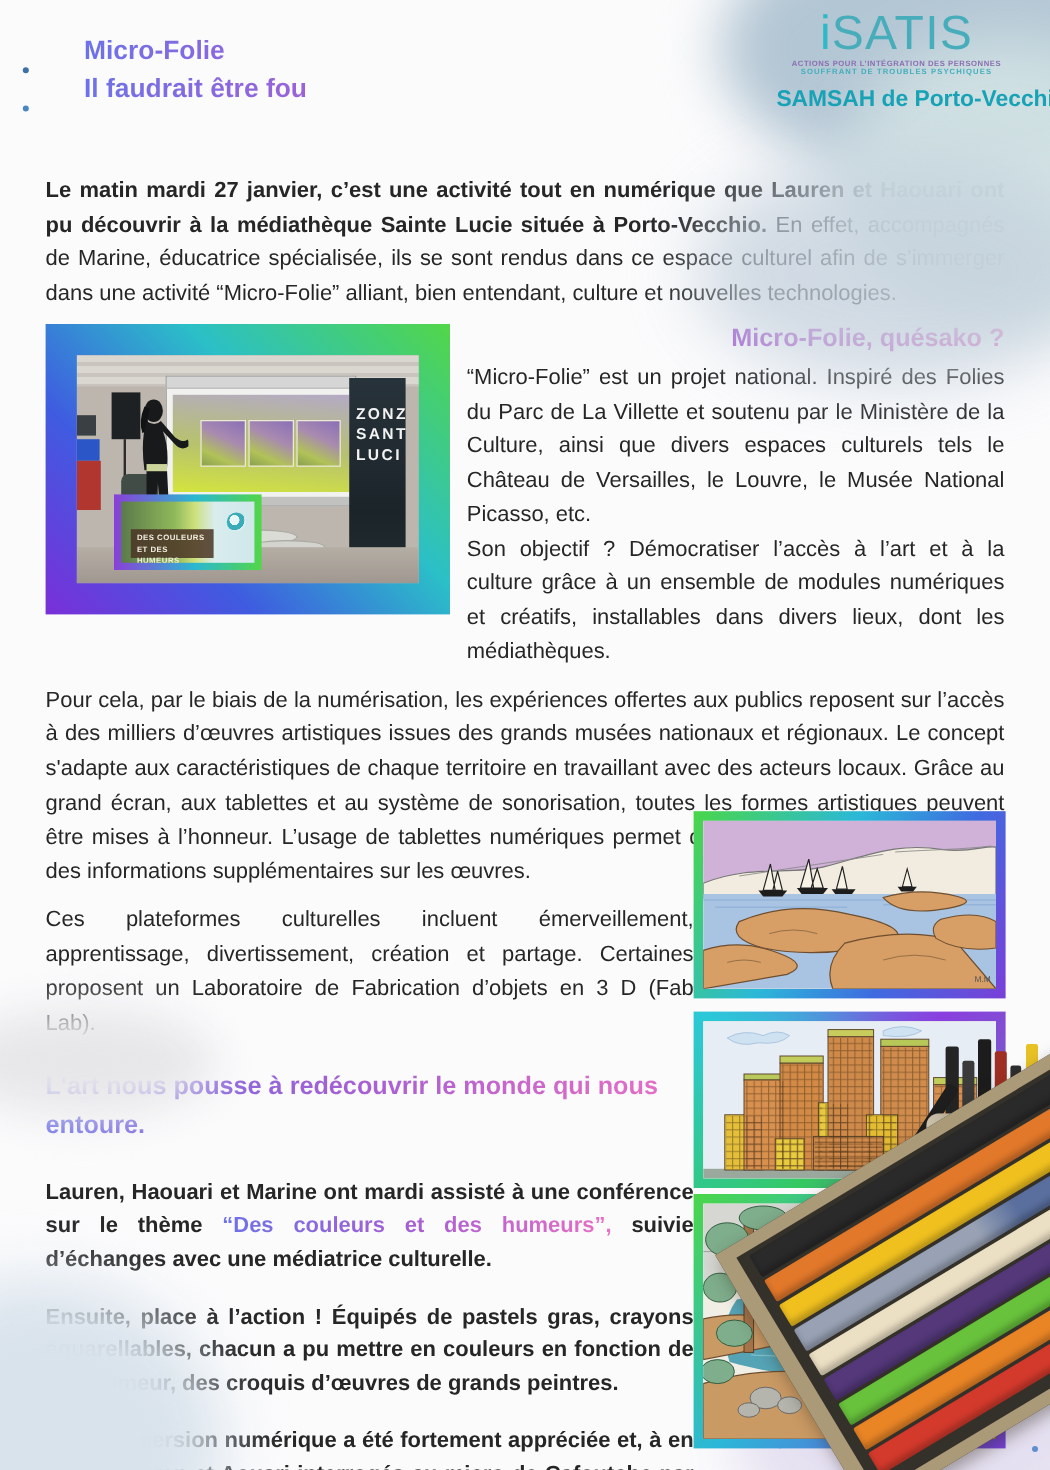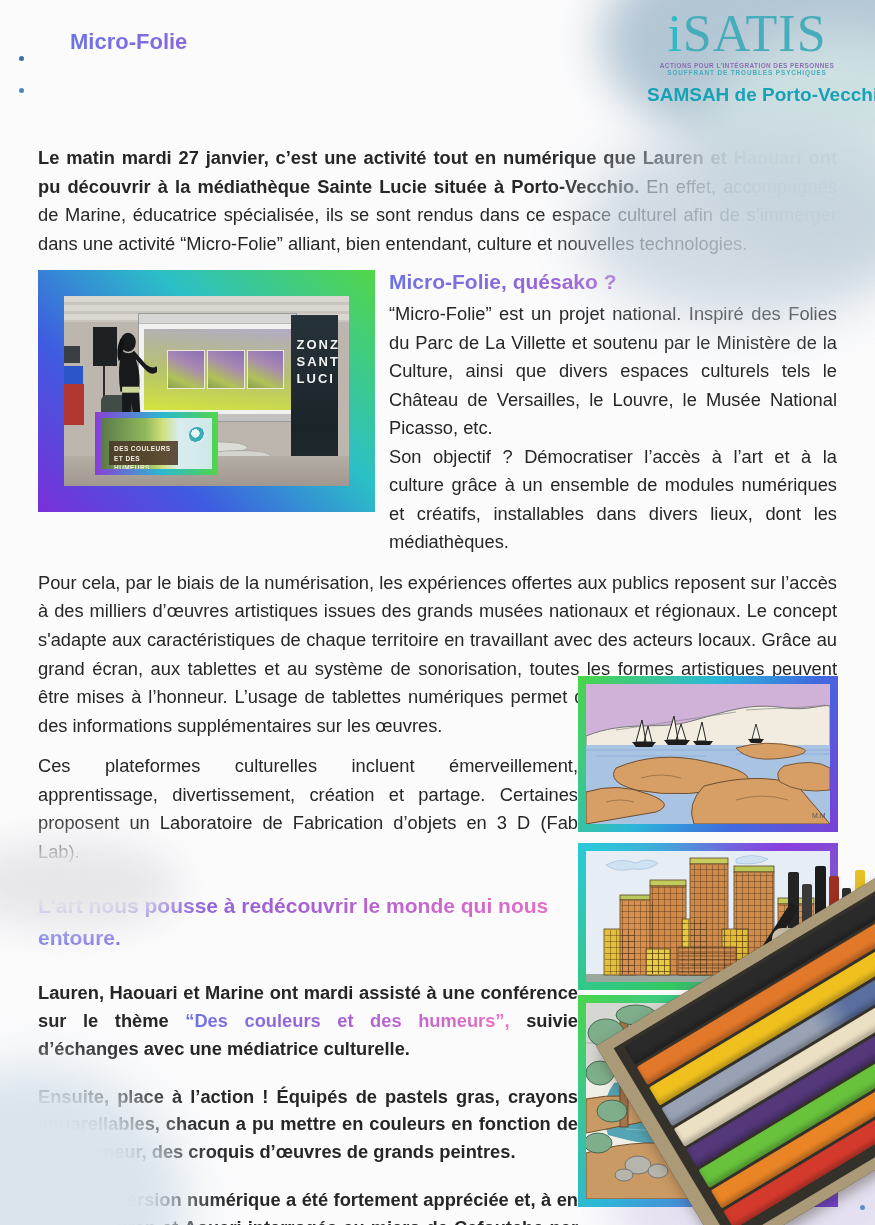--- a/index.html
+++ b/index.html
@@ -14,34 +14,34 @@
   .b5{left:610px;top:1110px;width:320px;height:180px;background:#e3def0;filter:blur(22px);opacity:.9;}
   .b6{left:-40px;top:840px;width:220px;height:90px;background:#e7e7ea;filter:blur(18px);}
   .dot{position:absolute;border-radius:50%;background:#5f8fce;}
   
   .grad{background:linear-gradient(90deg,#6d72e8 0%,#a55fd4 48%,#e96fc4 100%);
         -webkit-background-clip:text;background-clip:text;color:transparent;}
   header{position:relative;padding-top:26px;height:102px;}
   .title{position:absolute;left:70px;top:26px;width:470px;
          font-size:22px;font-weight:bold;line-height:1.45;}
   .logo{position:absolute;right:28px;top:8px;width:200px;text-align:center;}
-  .wordmark{font-family:Liberation Serif, serif;font-size:52px;line-height:1;
+  .wordmark{font-family:Liberation Sans, sans-serif;font-size:40px;line-height:1;
             color:#48adba;letter-spacing:1px;}
   .wordmark .idot{color:#2fb9c6;}
   .tag1{font-size:6.4px;letter-spacing:.45px;color:#8a6fb0;font-weight:bold;margin-top:2px;}
   .tag2{font-size:6.4px;letter-spacing:.9px;color:#45aebc;font-weight:bold;}
   .org{font-size:19px;font-weight:bold;color:#18a2b6;margin-top:8px;white-space:nowrap;}
   
   p{margin:0;}
   .just{text-align:justify;font-size:18.3px;line-height:1.56;}
   .intro{margin:16px 38px 0;}
   .fullw{margin:12px 38px 0;}
   .twocol{display:flex;gap:14px;margin:12px 38px 0;}
   .colR{flex:1;min-width:0;}
-  h2{margin:0 0 6px;font-size:21px;font-weight:bold;text-align:left;}
+  h2{margin:0 0 6px;font-size:21px;font-weight:bold;text-align:right;}
   .leftcol{width:540px;margin-left:38px;}
   .mt12{margin-top:12px;}
   .arthead{margin-top:24px;font-size:21px;font-weight:bold;line-height:1.5;width:530px;}
   .boldp{font-weight:bold;margin-top:20px;text-align:justify;font-size:18.3px;line-height:1.52;}
   
   .photo{flex:none;width:337px;height:242px;padding:26px;box-sizing:border-box;
          background:linear-gradient(225deg,#52d648 0%,#2bbfc8 38%,#3f5be0 70%,#7a2fd8 100%);}
   .photo-in{position:relative;width:100%;height:100%;background:#bdb6ae;overflow:hidden;}
   .ceiling{position:absolute;left:0;top:0;right:0;height:26px;
            background:repeating-linear-gradient(180deg,#dad6d0 0 6px,#c9c4bd 6px 9px);}
@@ -108,20 +108,21 @@
   <div class="dot" style="left:607px;top:1177px;width:5px;height:5px;"></div>
   <div class="dot" style="left:648px;top:1203px;width:4px;height:4px;"></div>
   <div class="dot" style="left:700px;top:1214px;width:5px;height:5px;background:#8a6fd0;"></div>
   <div class="dot" style="left:745px;top:1190px;width:4px;height:4px;"></div>
   <div class="dot" style="left:860px;top:1205px;width:5px;height:5px;"></div>
   <div class="dot" style="left:835px;top:1152px;width:3px;height:3px;"></div>
 
   <header>
     <div class="title grad">
       <div>Micro-Folie</div>
+      <div>Il faudrait être fou</div>
     </div>
     <div class="logo">
       <div class="wordmark"><span class="idot">i</span><span>SATIS</span></div>
       <div class="tag1">ACTIONS POUR L’INTÉGRATION DES PERSONNES</div>
       <div class="tag2">SOUFFRANT DE TROUBLES PSYCHIQUES</div>
       <div class="org">SAMSAH de Porto-Vecchio</div>
     </div>
   </header>
 
   <p class="just intro">

